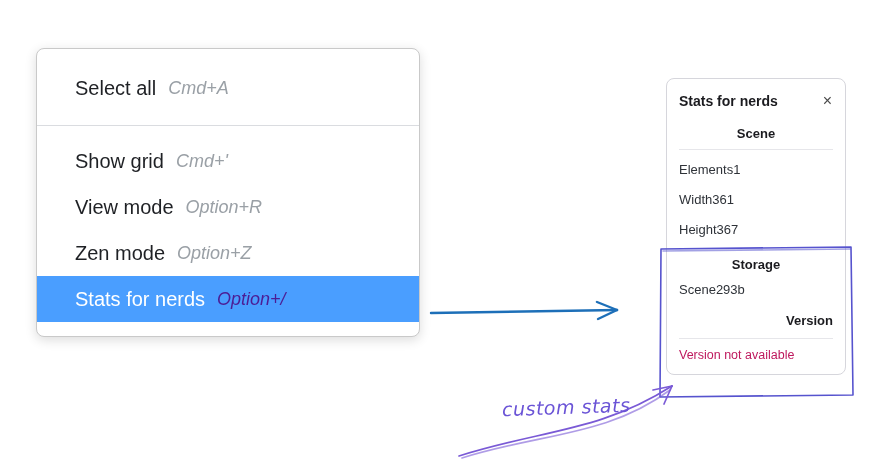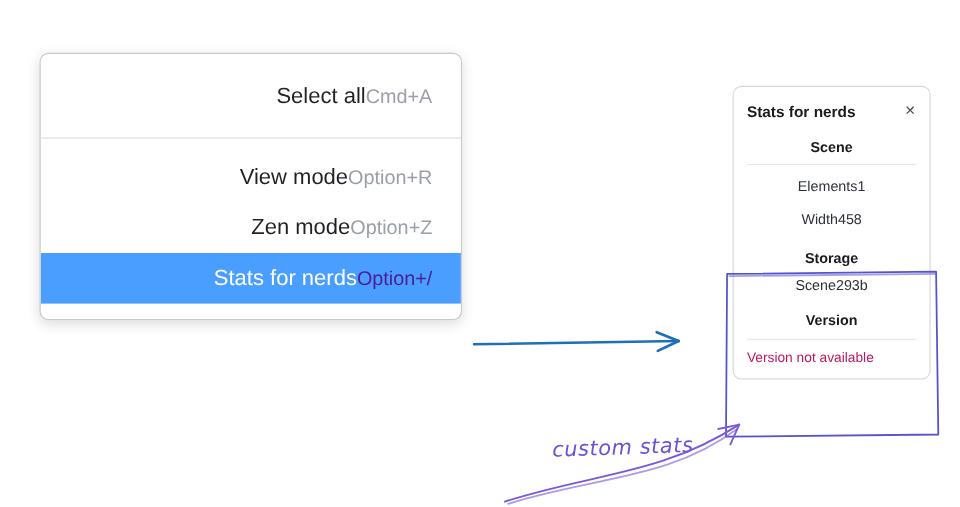--- a/index.html
+++ b/index.html
@@ -16,27 +16,28 @@
     position: absolute; left: 36px; top: 48px; width: 384px;
     background: #ffffff;
     border: 1px solid #c9c9c9;
     border-radius: 8px;
     box-shadow: 0 3px 12px rgba(0,0,0,0.14);
     padding: 14px 0;
     overflow: hidden;
   }
   .menu-item {
     height: 46px;
-    display: flex; align-items: center; justify-content: flex-end;
+    display: flex; align-items: center; justify-content: flex-start;
     padding: 0 26px 0 38px;
     cursor: default;
+    gap: 12px;
   }
   .menu-item.first { height: 50px; }
   .mi-label { font-size: 20px; color: #1f2125; }
-  .mi-shortcut { font-size: 18px; color: #9aa0a6; }
+  .mi-shortcut { font-size: 18px; color: #9aa0a6; font-style: italic; }
   .menu-item.selected { background: #4a9eff; }
   .menu-item.selected .mi-label { color: #ffffff; }
   .menu-item.selected .mi-shortcut { color: #4c1d95; }
   .menu-sep {
     height: 1px; background: #dadce0;
     margin: 12px 0;
   }
 
   
   .stats-panel {
@@ -56,26 +57,26 @@
     font-size: 16px; color: #4a4a4a; line-height: 1;
     cursor: pointer; padding: 0 1px;
   }
   .sp-heading {
     margin-top: 12px;
     text-align: center;
     font-size: 13px; font-weight: 700; color: #1b1b1f;
     line-height: 18px;
   }
   .sp-heading.tight { }
-  .sp-heading.tighter { margin-top: 8px; }
+  .sp-heading.tighter { margin-top: 8px; text-align: right; }
   .sp-divider { height: 1px; background: #e6e6ea; margin: 6px 0 4px 0; }
   .sp-divider.late { margin: 8px 0 0 0; }
   .sp-row {
     height: 30px;
-    display: flex; align-items: center; justify-content: center;
+    display: flex; align-items: center; justify-content: flex-start;
     font-size: 13px;
   }
   .sp-row .v { text-align: right; }
   .sp-note { margin-top: 8px; font-size: 12.5px; line-height: 17px; color: #be185d; }
 
   
   .overlay {
     position: absolute; inset: 0; width: 873px; height: 461px;
     pointer-events: none;
   }
@@ -97,20 +98,24 @@
 
 <div class="canvas">
 
   <div class="menu">
     <div class="menu-item first">
       <span class="mi-label">Select all</span>
       <span class="mi-shortcut">Cmd+A</span>
     </div>
     <div class="menu-sep"></div>
     <div class="menu-item">
+      <span class="mi-label">Show grid</span>
+      <span class="mi-shortcut">Cmd+'</span>
+    </div>
+    <div class="menu-item">
       <span class="mi-label">View mode</span>
       <span class="mi-shortcut">Option+R</span>
     </div>
     <div class="menu-item">
       <span class="mi-label">Zen mode</span>
       <span class="mi-shortcut">Option+Z</span>
     </div>
     <div class="menu-item selected">
       <span class="mi-label">Stats for nerds</span>
       <span class="mi-shortcut">Option+/</span>
@@ -124,21 +129,25 @@
     </div>
 
     <div class="sp-heading">Scene</div>
     <div class="sp-divider"></div>
     <div class="sp-row">
       <span>Elements</span>
       <span class="v">1</span>
     </div>
     <div class="sp-row">
       <span>Width</span>
-      <span class="v">458</span>
+      <span class="v">361</span>
+    </div>
+    <div class="sp-row">
+      <span>Height</span>
+      <span class="v">367</span>
     </div>
 
     <div class="sp-heading tight">Storage</div>
     <div class="sp-row">
       <span>Scene</span>
       <span class="v">293b</span>
     </div>
 
     <div class="sp-heading tighter">Version</div>
     <div class="sp-divider late"></div>

